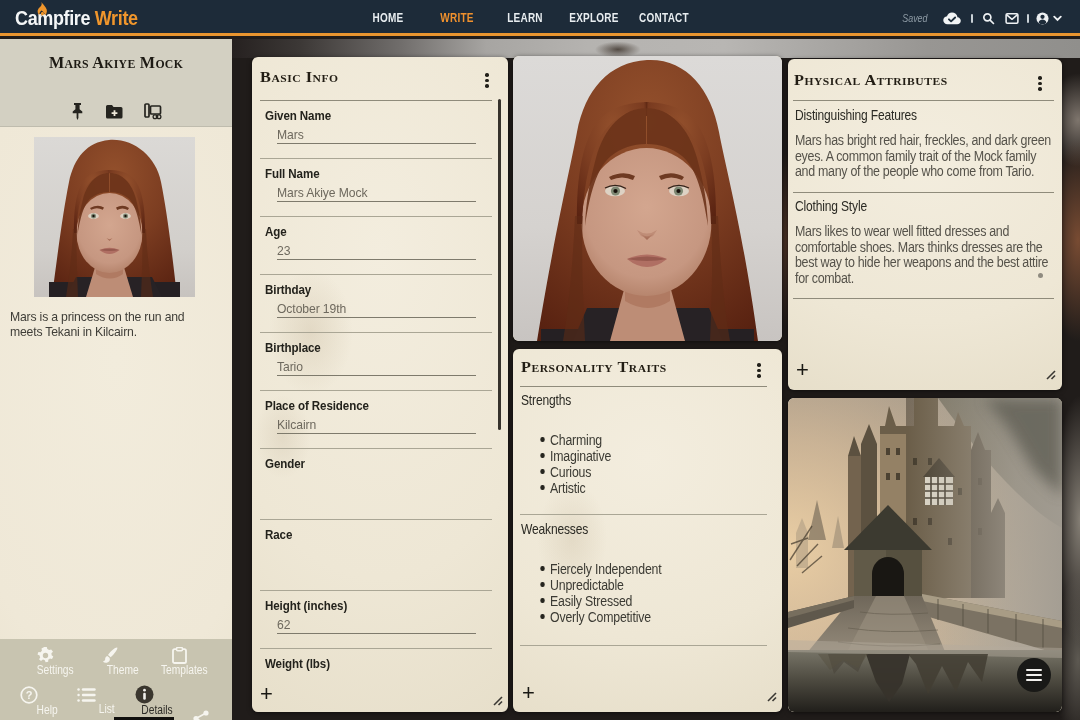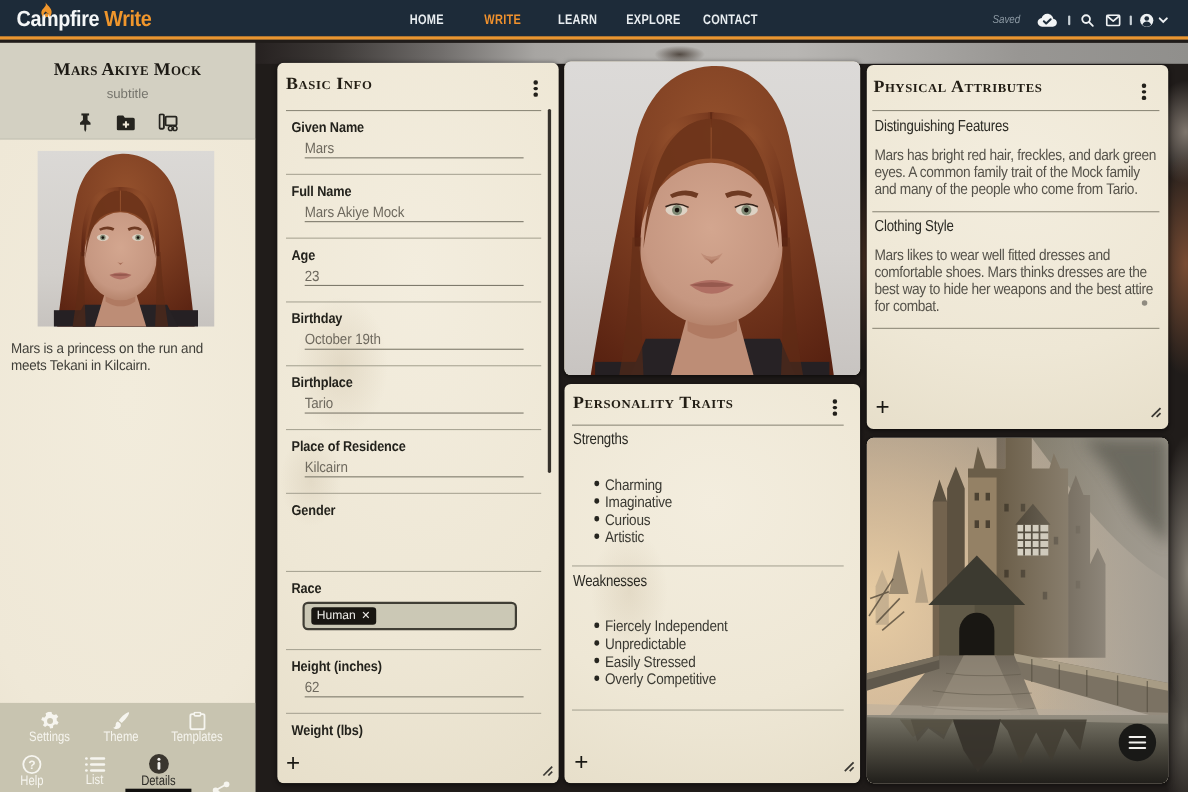--- a/index.html
+++ b/index.html
@@ -37,21 +37,21 @@
   #sbtitle { margin-top:14px; font-family:"Liberation Serif", serif; font-variant:small-caps;
     font-weight:bold; font-size:16.5px; color:#1d1a14; letter-spacing:.3px; transform:scaleX(.98); }
   #sbsub { margin-top:5px; font-size:12px; color:#75746c; }
   #sbicons { position:absolute; left:0; top:62px; width:232px; height:20px;
     display:flex; justify-content:center; gap:21px; align-items:center; }
   #sbbody { position:absolute; left:0; top:88px; width:232px; height:664px;
     background:radial-gradient(ellipse 120% 80% at 50% 35%, #f2ecdc 0%, #efe8d7 60%, #e7dfca 100%); }
   #sbdesc { position:absolute; left:10px; top:182px; width:200px; font-size:13px;
     line-height:15.2px; color:#3f3e38; letter-spacing:-0.2px; transform:scaleX(.94); transform-origin:0 0; }
   #sbfoot { position:absolute; left:0; top:600px; width:232px; height:81px; background:#c8c4b0; }
-  .sbtab { position:absolute; width:70px; text-align:center; color:#f6f5ef; }
+  .sbtab { position:absolute; width:70px; text-align:right; color:#f6f5ef; }
   .sbtab .lbl { font-size:12.5px; margin-top:-1px; transform:scaleX(.82); }
   .sbtab svg { display:block; margin:0 auto; }
   #sbactive { position:absolute; left:114px; top:678px; width:60px; height:3px; background:#11100e; }
 
   .panel { position:absolute; border-radius:6px;
     background:radial-gradient(ellipse 130% 90% at 50% 30%, #f3edde 0%, #eee7d5 55%, #e6dec9 90%, #ded5bd 100%);
     box-shadow:0 1px 5px rgba(0,0,0,.55); }
   .ptitle { position:absolute; font-family:"Liberation Serif", serif; font-variant:small-caps; font-weight:bold;
     font-size:15.5px; color:#221d14; letter-spacing:.5px; white-space:nowrap; transform:scaleX(1.05); transform-origin:0 50%; }
   .kebab i { display:block; width:3.5px; height:3.5px; border-radius:50%; background:#22201a; margin-bottom:2.2px; }
@@ -111,21 +111,20 @@
     </svg>
     <svg width="9" height="7" viewBox="0 0 11 8" style="margin-left:4px; margin-right:18px;">
       <path fill="none" stroke="#eef1f3" stroke-width="2.2" stroke-linecap="round" d="M1.5 1.8 L5.5 5.8 L9.5 1.8"></path>
     </svg>
   </div>
 </div>
 
 <div id="sidebar">
   <div id="sbhead">
     <div id="sbtitle">Mars Akiye Mock</div>
-    <div id="sbsub">subtitle</div>
   </div>
   <div id="sbicons">
     <svg width="15" height="17" viewBox="0 0 15 17">
       <path fill="#25241f" d="M4 0 h7 v2 L9.6 2 v4.2 l2.7 2.3 v1.8 H8.4 V15 L7.5 17 6.6 15 v-4.7 H2.7 V8.5 L5.4 6.2 V2 L4 2 Z"></path>
     </svg>
     <svg width="17" height="15" viewBox="0 0 17 15">
       <path fill="#25241f" d="M1.5 1 H6 l1.5 2 H15 a1.5 1.5 0 0 1 1.5 1.5 V13 a1.5 1.5 0 0 1-1.5 1.5 H1.5 A1.5 1.5 0 0 1 0 13 V2.5 A1.5 1.5 0 0 1 1.5 1 Z"></path>
       <path fill="#efe9d9" d="M7.6 6.3 h1.8 v2 h2 v1.8 h-2 v2 H7.6 v-2 h-2 V8.3 h2 Z"></path>
     </svg>
     <svg width="18" height="17" viewBox="0 0 18 17">
@@ -281,23 +280,20 @@
 
   <div class="flabel" style="left:13px; top:341px;">Place of Residence</div>
   <div class="fvalue" style="left:25px; top:360px;">Kilcairn</div>
   <div class="uline" style="left:25px; top:376px; width:199px;"></div>
   <div class="sep" style="left:8px; top:391px; width:232px;"></div>
 
   <div class="flabel" style="left:13px; top:399px;">Gender</div>
   <div class="sep" style="left:8px; top:462px; width:232px;"></div>
 
   <div class="flabel" style="left:13px; top:470px;">Race</div>
-  <div class="tagbox" style="left:23px; top:490px;">
-      <span class="chip">Human<span class="x">✕</span></span>
-    </div>
   <div class="sep" style="left:8px; top:533px; width:232px;"></div>
 
   <div class="flabel" style="left:13px; top:541px;">Height (inches)</div>
   <div class="fvalue" style="left:25px; top:560px;">62</div>
   <div class="uline" style="left:25px; top:576px; width:199px;"></div>
   <div class="sep" style="left:8px; top:591px; width:232px;"></div>
 
   <div class="flabel" style="left:13px; top:599px;">Weight (lbs)</div>
 
   <div class="plus" style="left:8px; top:629px;">+</div>

